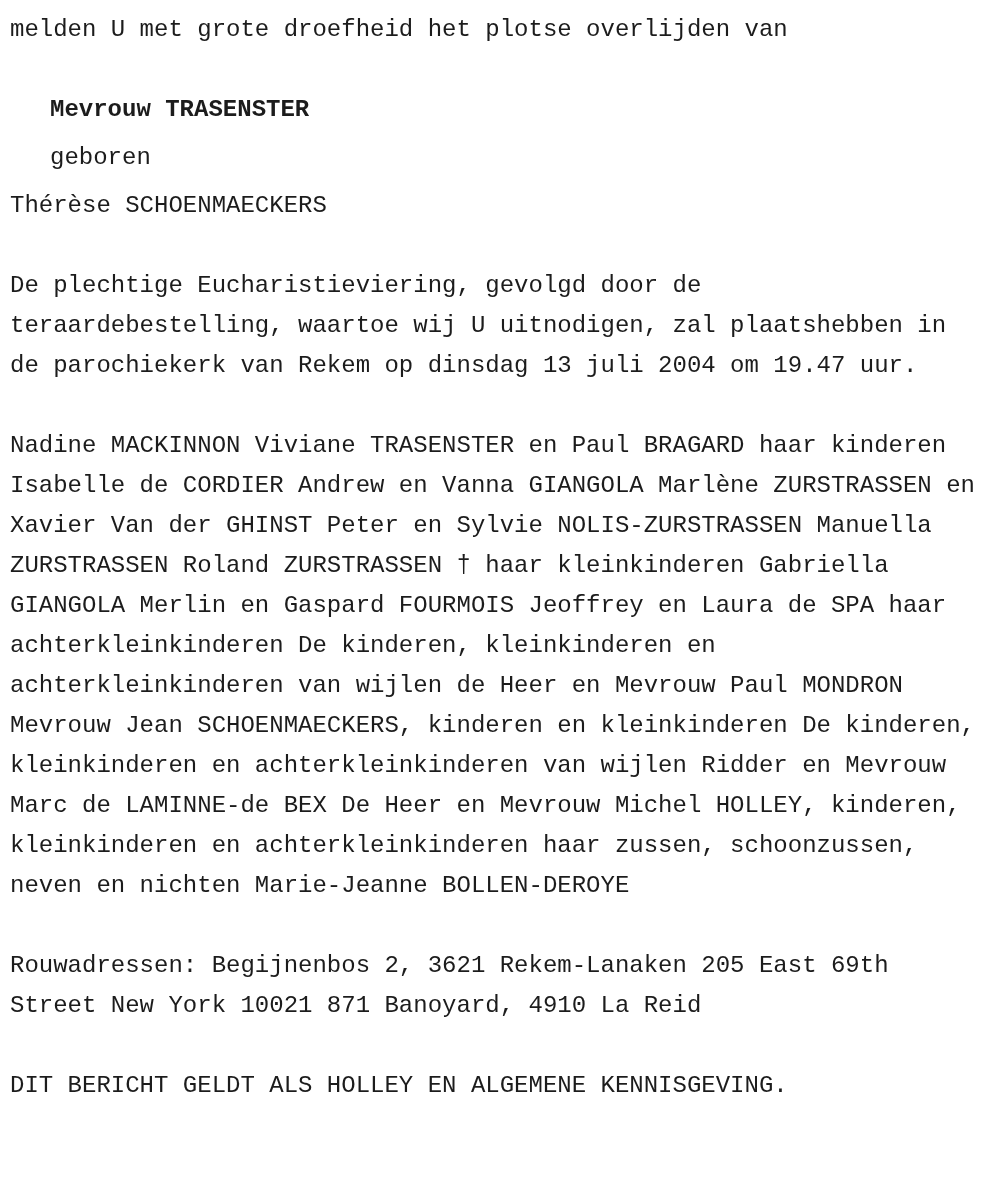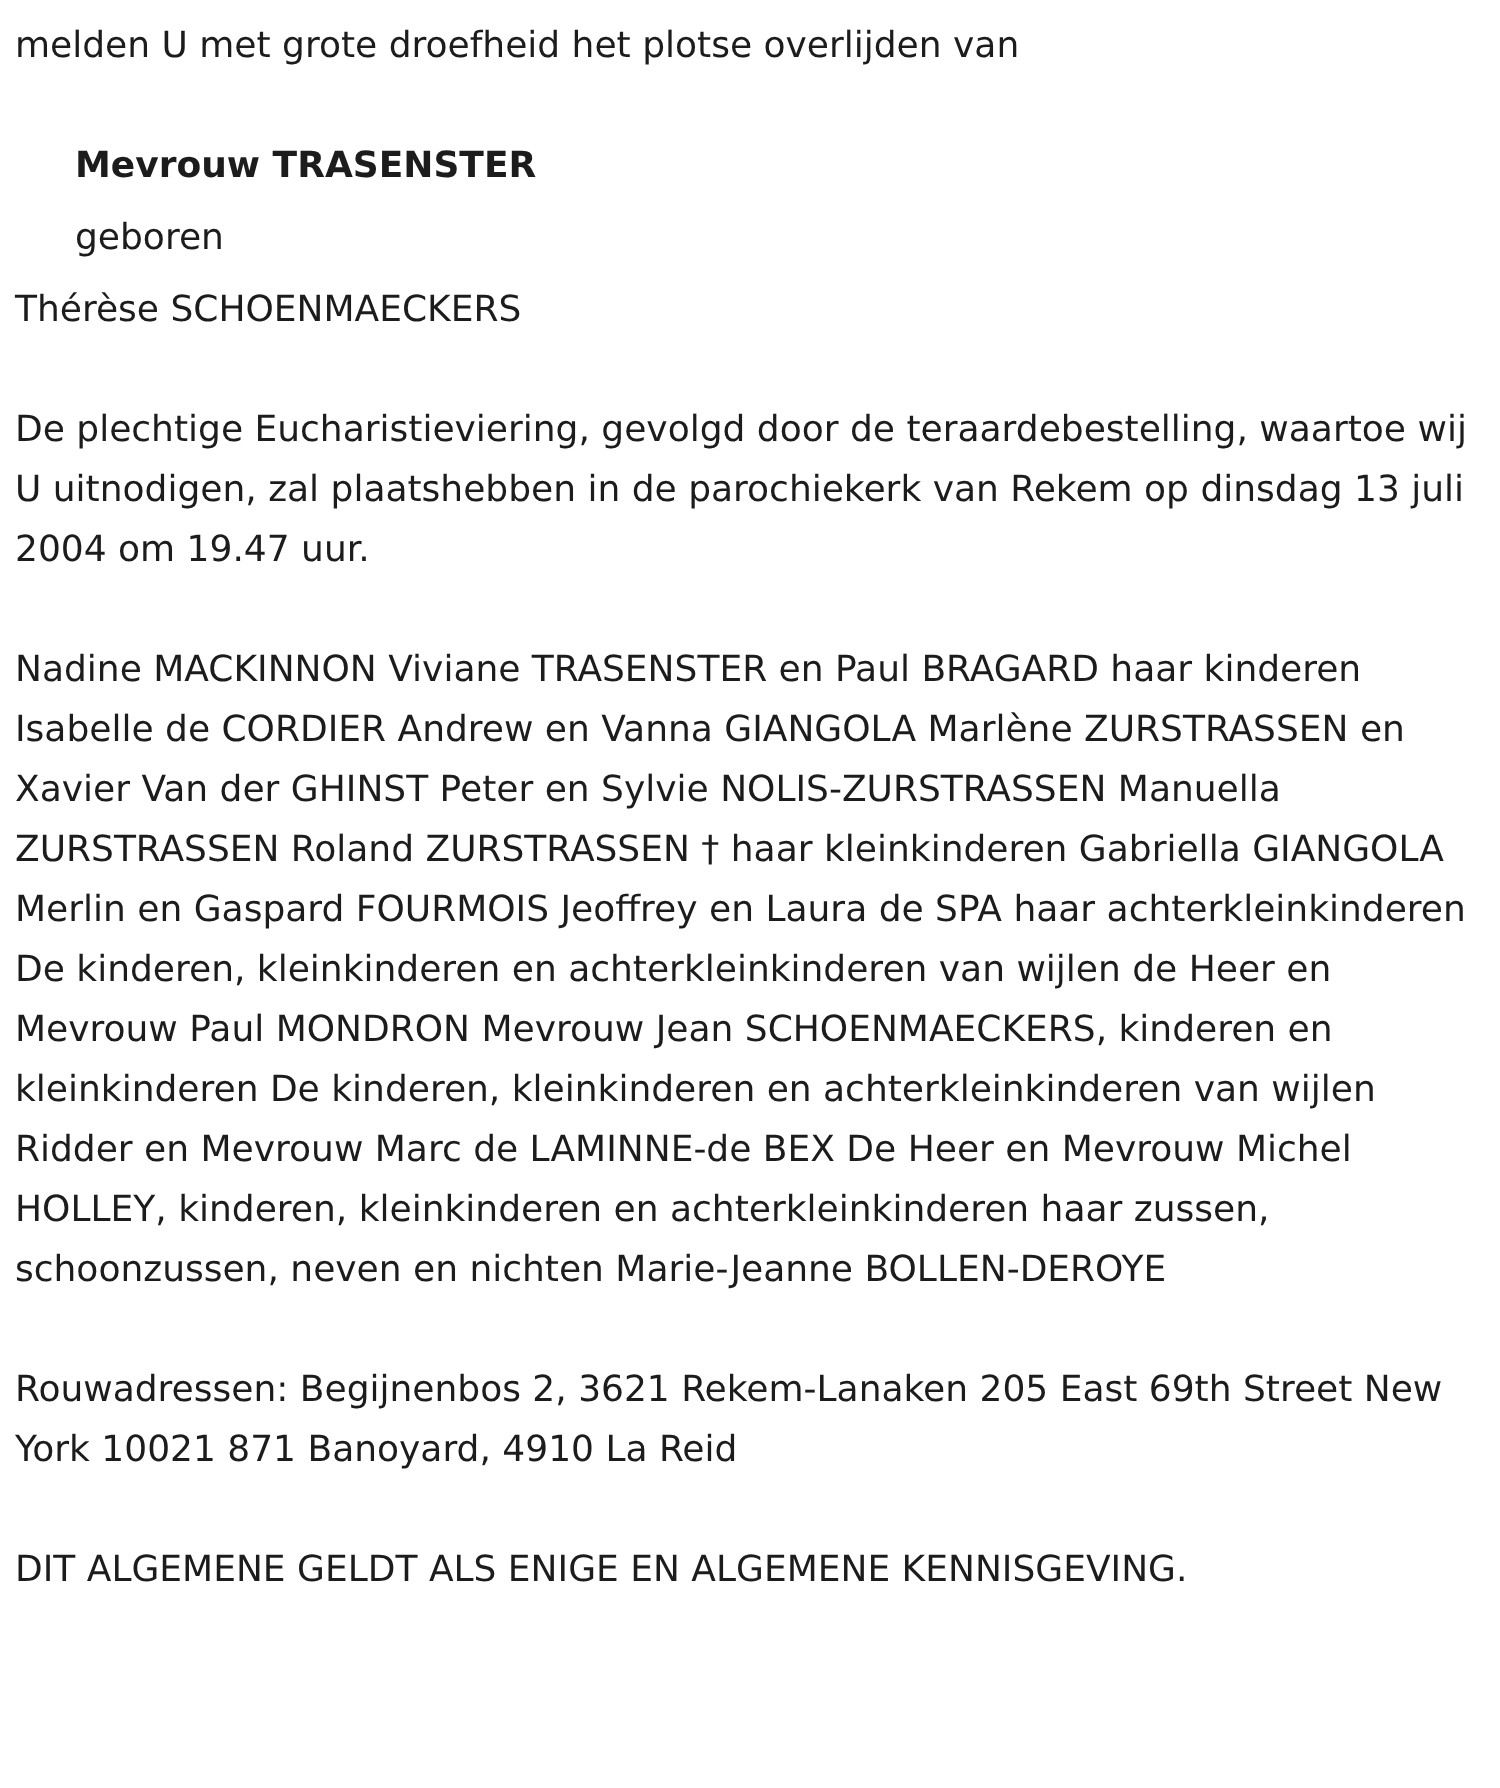--- a/index.html
+++ b/index.html
@@ -13,20 +13,21 @@
     box-sizing: border-box;
     font-family: "DejaVu Sans", "Liberation Sans", sans-serif;
     color: #1c1c1c;
     overflow: hidden;
   }
   .page {
     box-sizing: border-box;
     width: 1000px;
     height: 1040px;
     padding: 10px 12px 0 10px;
+    font-family: Liberation Mono, monospace;
   }
   .para {
     margin: 0 0 40px 0;
     font-size: 24px;
     line-height: 40px;
     font-weight: 400;
     max-width: 985px;
   }
   .para.tight {
     margin-bottom: 8px;
@@ -49,15 +50,15 @@
 
   <p class="para">Thérèse SCHOENMAECKERS</p>
 
 
   <p class="para">De plechtige Eucharistieviering, gevolgd door de teraardebestelling, waartoe wij U uitnodigen, zal plaatshebben in de parochiekerk van Rekem op dinsdag 13 juli 2004 om 19.47 uur.</p>
 
   <p class="para">Nadine MACKINNON Viviane TRASENSTER en Paul BRAGARD haar kinderen Isabelle de CORDIER Andrew en Vanna GIANGOLA Marlène ZURSTRASSEN en Xavier Van der GHINST Peter en Sylvie NOLIS-ZURSTRASSEN Manuella ZURSTRASSEN Roland ZURSTRASSEN † haar kleinkinderen Gabriella GIANGOLA Merlin en Gaspard FOURMOIS Jeoffrey en Laura de SPA haar achterkleinkinderen De kinderen, kleinkinderen en achterkleinkinderen van wijlen de Heer en Mevrouw Paul MONDRON Mevrouw Jean SCHOENMAECKERS, kinderen en kleinkinderen De kinderen, kleinkinderen en achterkleinkinderen van wijlen Ridder en Mevrouw Marc de LAMINNE-de BEX De Heer en Mevrouw Michel HOLLEY, kinderen, kleinkinderen en achterkleinkinderen haar zussen, schoonzussen, neven en nichten Marie-Jeanne BOLLEN-DEROYE</p>
 
   <p class="para">Rouwadressen: Begijnenbos 2, 3621 Rekem-Lanaken 205 East 69th Street New York 10021 871 Banoyard, 4910 La Reid</p>
 
-  <p class="para">DIT ALGEMENE GELDT ALS ENIGE EN ALGEMENE KENNISGEVING.</p>
+  <p class="para">DIT BERICHT GELDT ALS HOLLEY EN ALGEMENE KENNISGEVING.</p>
 
 </div>
 
 </body></html>

